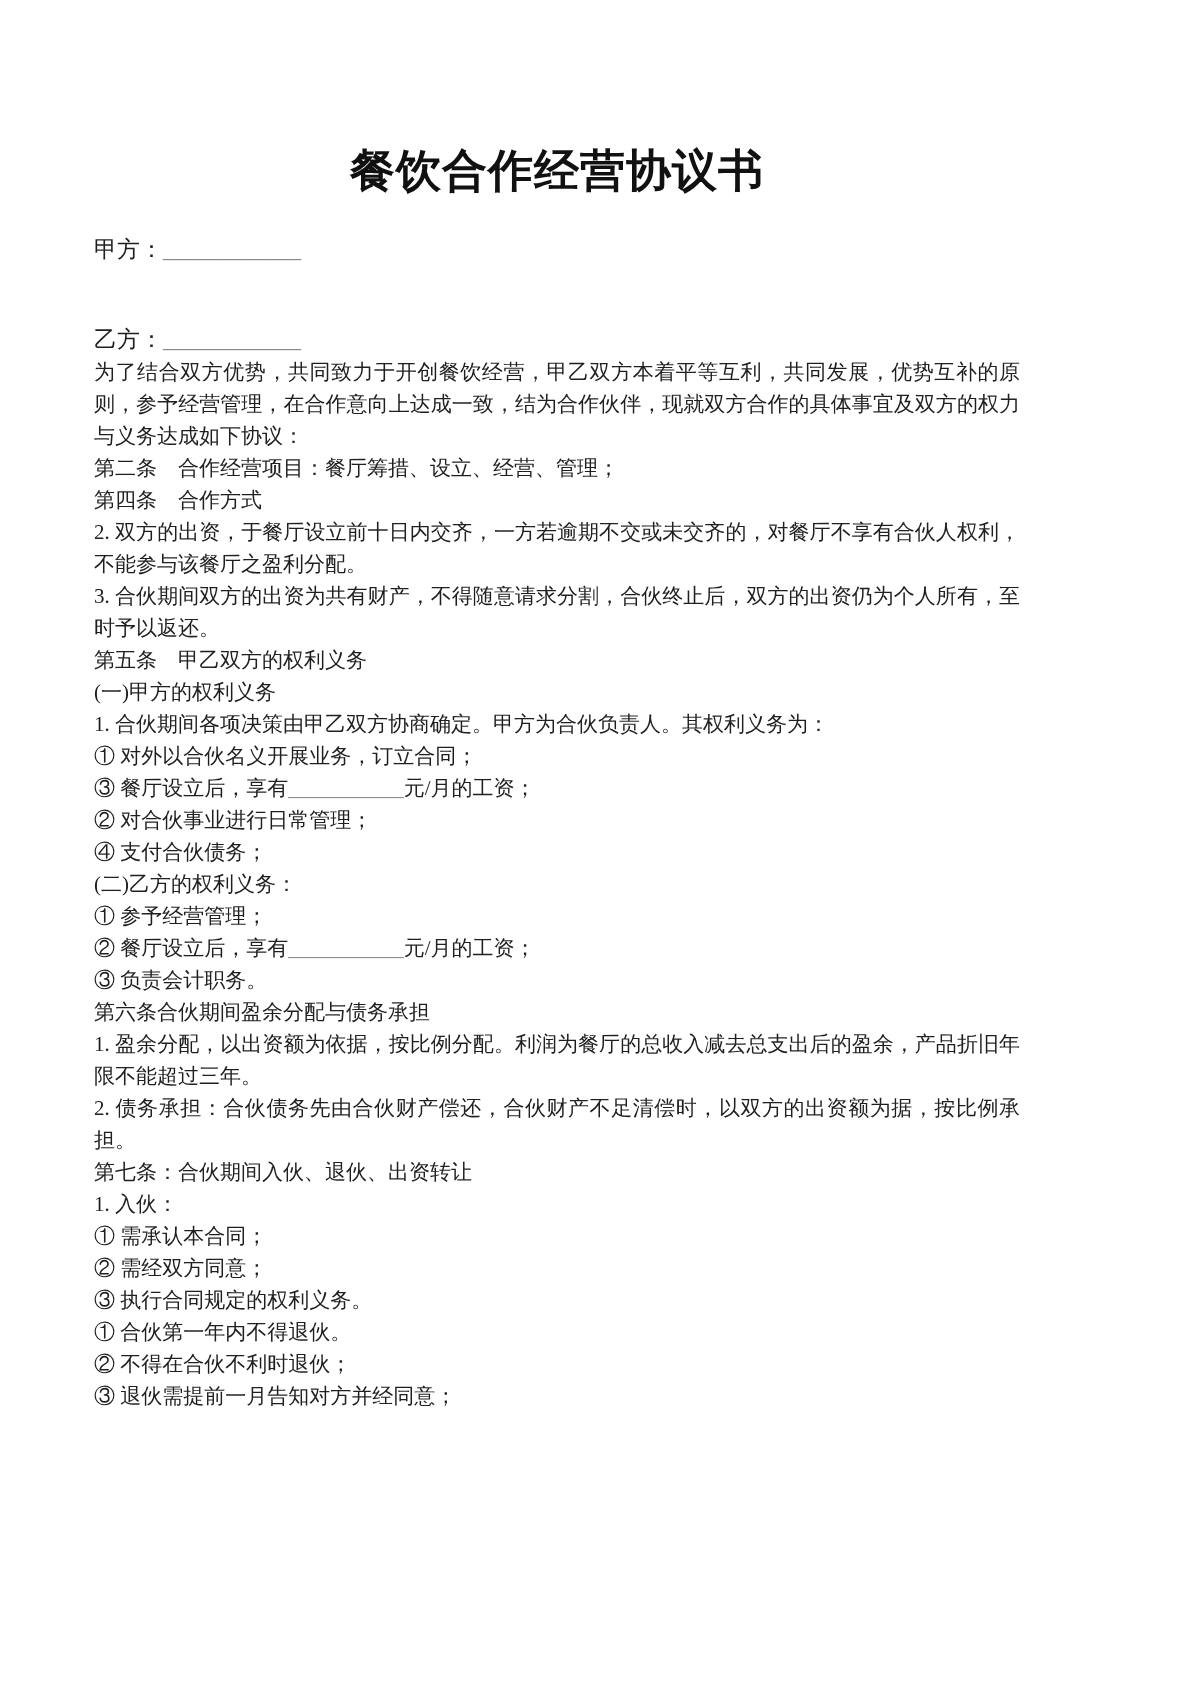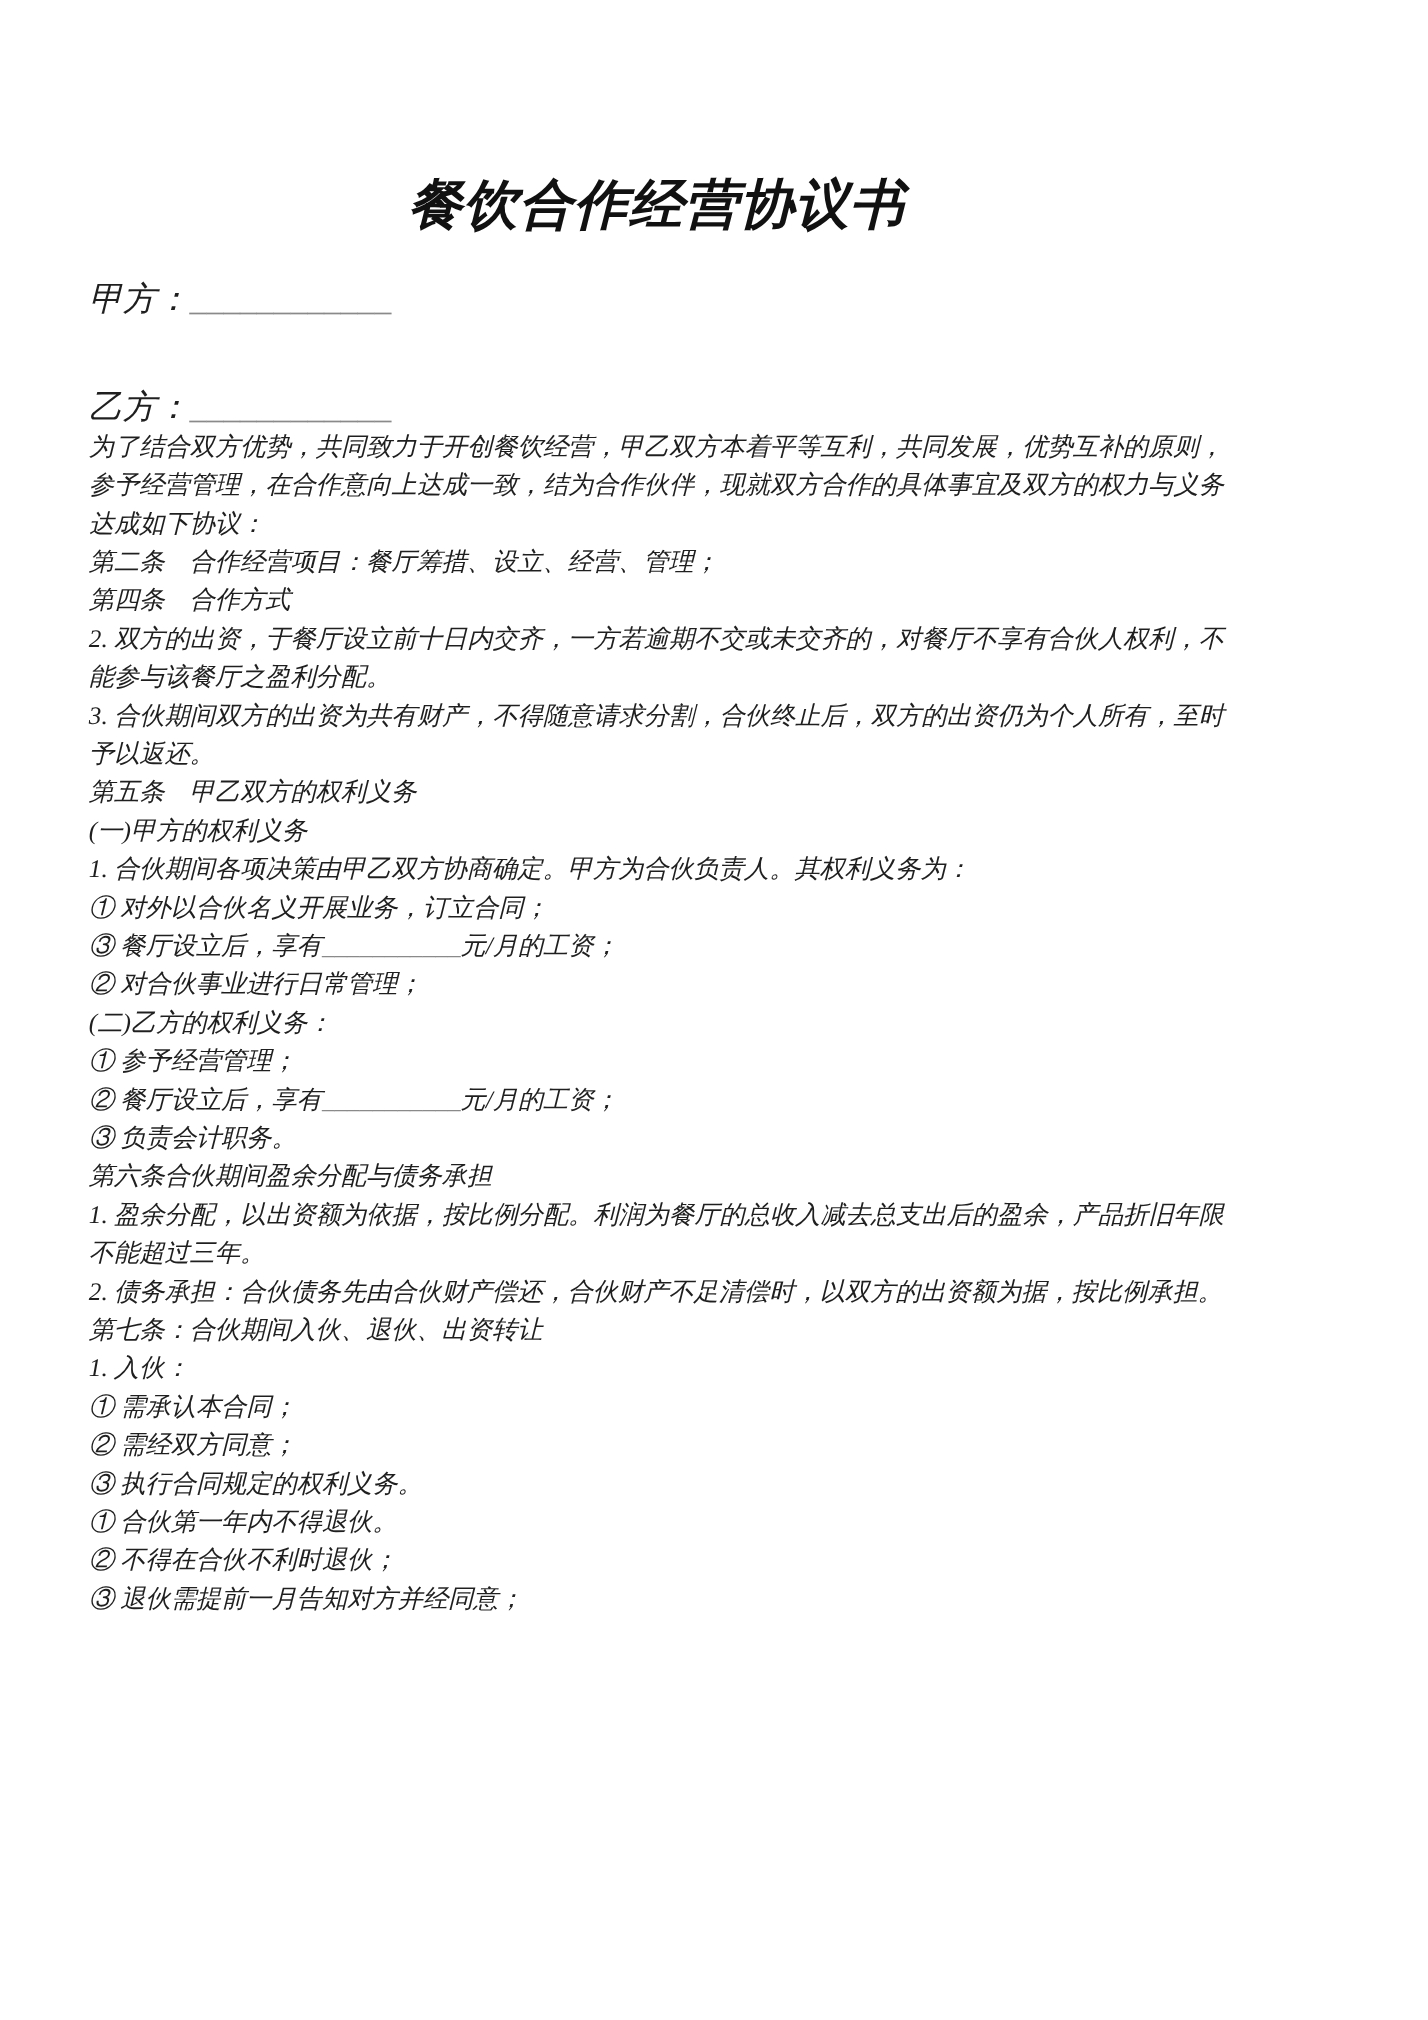--- a/index.html
+++ b/index.html
@@ -12,41 +12,40 @@
     height: 1683px;
     position: relative;
     font-family: "Liberation Serif", "DejaVu Serif", serif;
     color: #1f1f1f;
     overflow: hidden;
   }
   .page {
     box-sizing: border-box;
     width: 1190px;
     height: 1683px;
-    padding: 140px 170px 0 74px;
+    padding: 140px 170px 0 94px;
     background: #ffffff;
-    font-style: italic;
   }
   .doc-title {
     text-align: center;
     font-size: 45px;
     font-weight: bold;
     line-height: 62px;
     letter-spacing: 1px;
     margin-bottom: 32px;
     color: #111111;
   }
   .doc-line, .doc-par {
     font-size: 21px;
     line-height: 32px;
     text-align: justify;
     color: #1f1f1f;
   }
   .party-line {
-    font-size: 28px;
+    font-size: 23px;
     line-height: 32px;
   }
   .spacer-2lines {
     height: 58px;
   }
   .blank {
     color: var(--blank-color, #8a8a8a);
     letter-spacing: 0;
   }
 </style>
@@ -67,20 +66,21 @@
       <div class="doc-par">第二条　合作经营项目：餐厅筹措、设立、经营、管理；</div>
       <div class="doc-par">第四条　合作方式</div>
       <div class="doc-par">2. 双方的出资，于餐厅设立前十日内交齐，一方若逾期不交或未交齐的，对餐厅不享有合伙人权利，不能参与该餐厅之盈利分配。</div>
       <div class="doc-par">3. 合伙期间双方的出资为共有财产，不得随意请求分割，合伙终止后，双方的出资仍为个人所有，至时予以返还。</div>
       <div class="doc-par">第五条　甲乙双方的权利义务</div>
       <div class="doc-par">(一)甲方的权利义务</div>
       <div class="doc-par">1. 合伙期间各项决策由甲乙双方协商确定。甲方为合伙负责人。其权利义务为：</div>
       <div class="doc-par">① 对外以合伙名义开展业务，订立合同；</div>
       <div class="doc-par">③ 餐厅设立后，享有<span class="blank">___________</span>元/月的工资；</div>
       <div class="doc-par">② 对合伙事业进行日常管理；</div>
+      <div class="doc-par">④ 支付合伙债务；</div>
       <div class="doc-par">(二)乙方的权利义务：</div>
       <div class="doc-par">① 参予经营管理；</div>
       <div class="doc-par">② 餐厅设立后，享有<span class="blank">___________</span>元/月的工资；</div>
       <div class="doc-par">③ 负责会计职务。</div>
       <div class="doc-par">第六条合伙期间盈余分配与债务承担</div>
       <div class="doc-par">1. 盈余分配，以出资额为依据，按比例分配。利润为餐厅的总收入减去总支出后的盈余，产品折旧年限不能超过三年。</div>
       <div class="doc-par">2. 债务承担：合伙债务先由合伙财产偿还，合伙财产不足清偿时，以双方的出资额为据，按比例承担。</div>
       <div class="doc-par">第七条：合伙期间入伙、退伙、出资转让</div>
       <div class="doc-par">1. 入伙：</div>
       <div class="doc-par">① 需承认本合同；</div>

